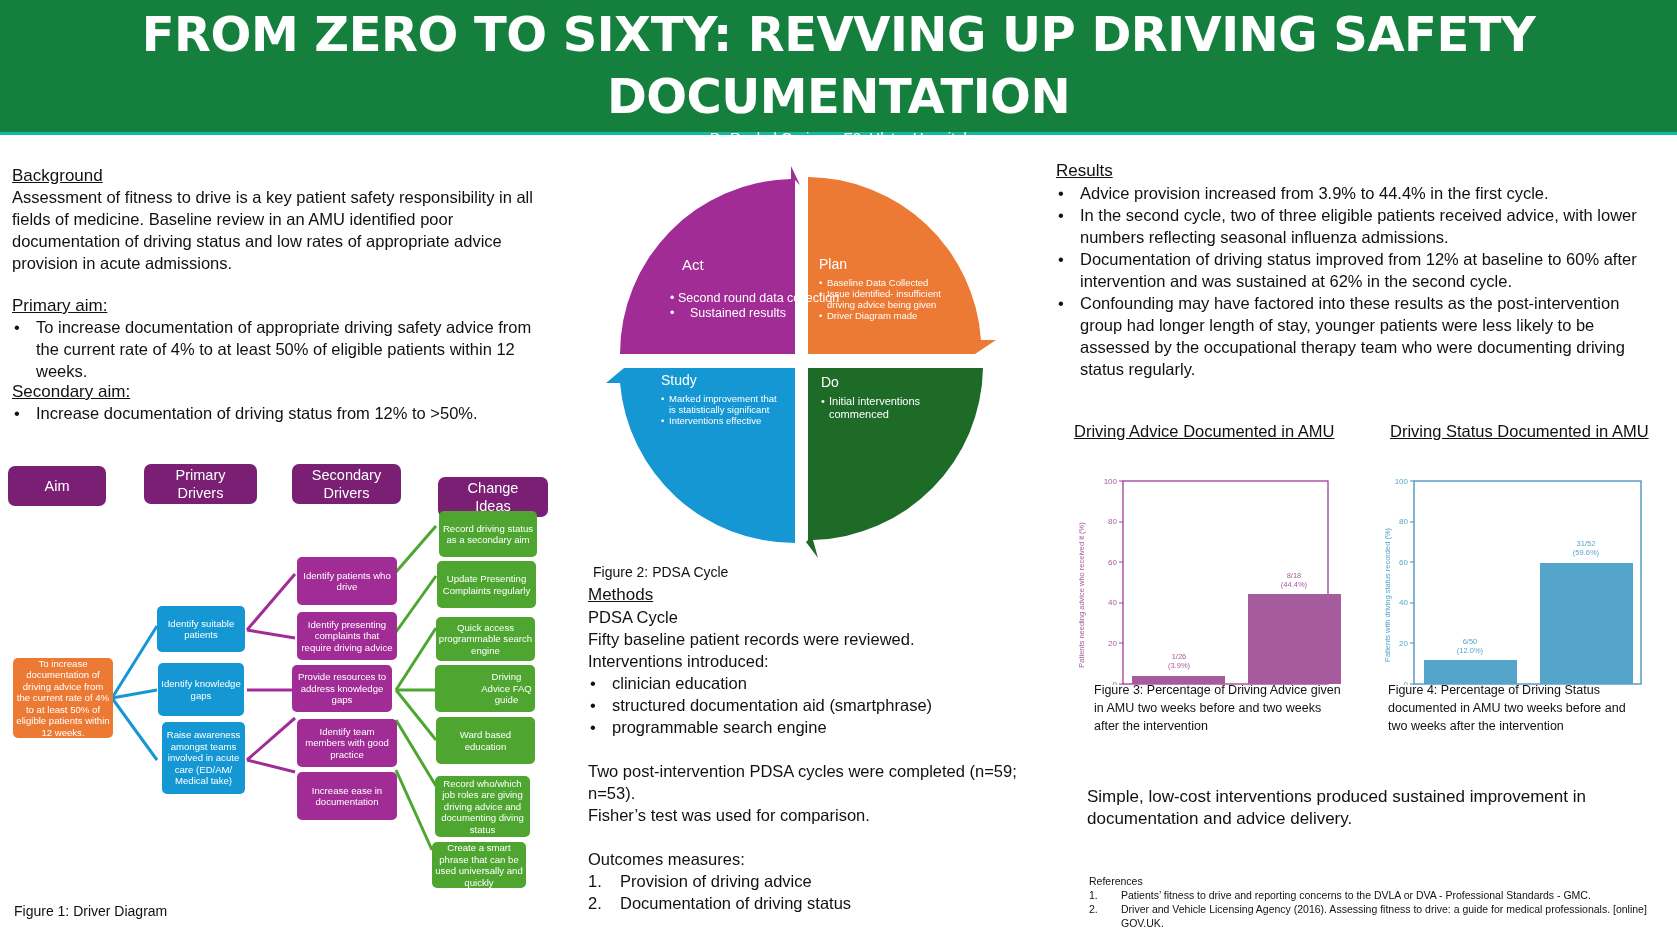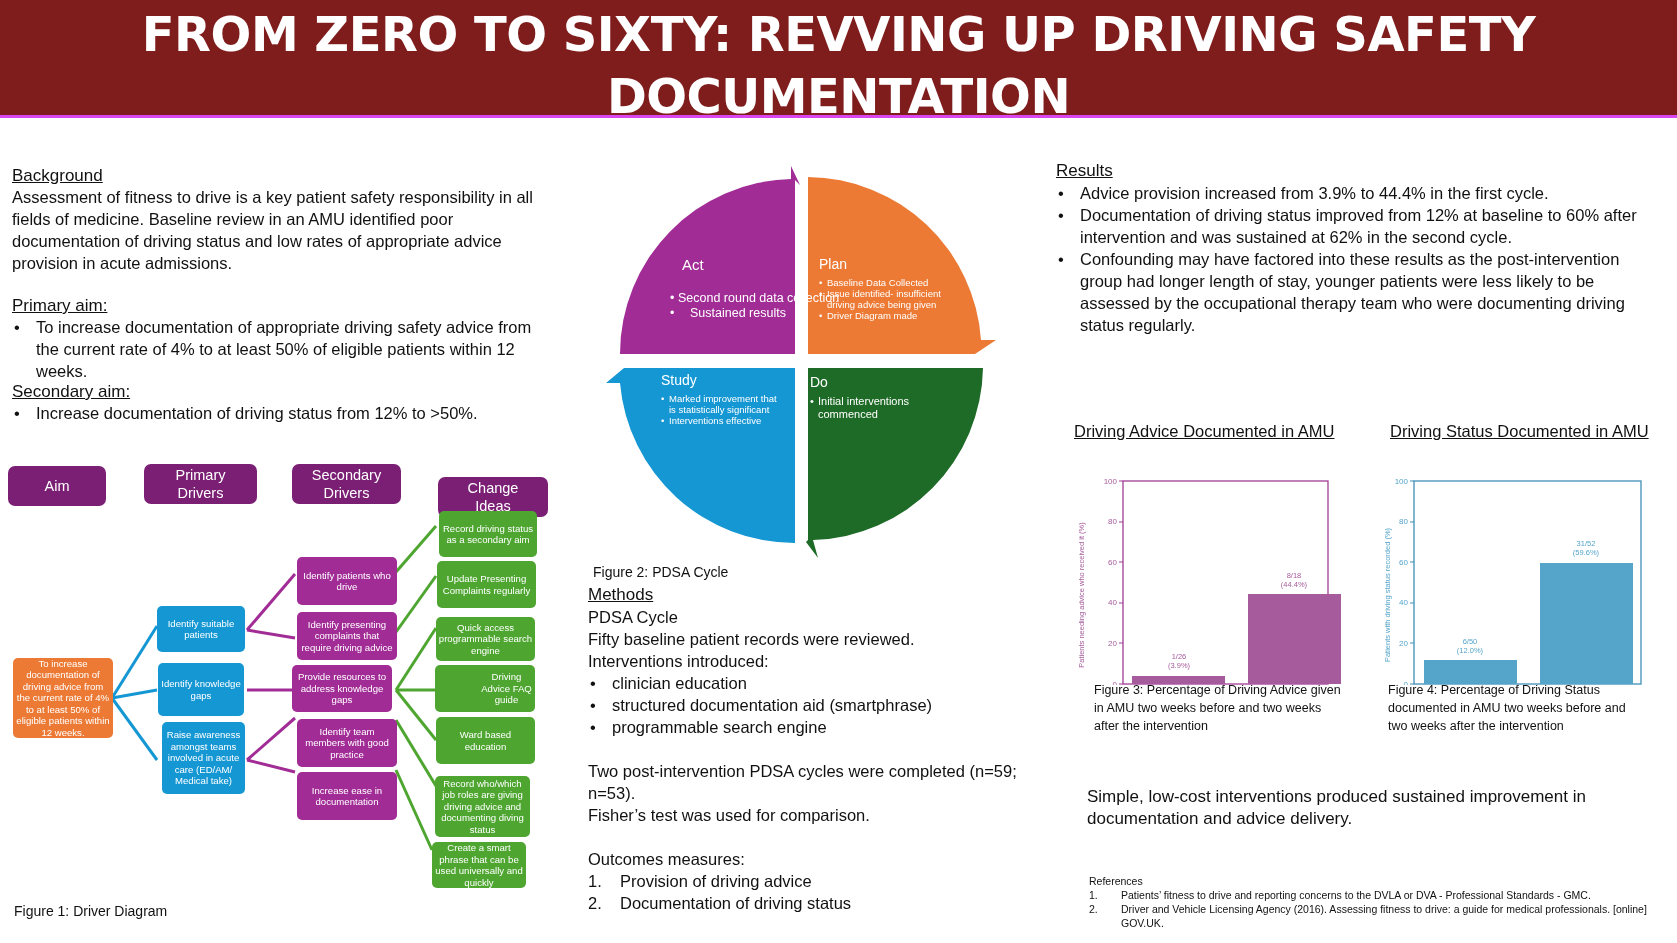--- a/index.html
+++ b/index.html
@@ -1,19 +1,19 @@
 <!DOCTYPE html>
 <html><head>
 <meta charset="utf-8">
 <style>
   * { box-sizing: border-box; margin: 0; padding: 0; }
   html, body { width: 1677px; height: 943px; overflow: hidden; background: #ffffff; }
   body { font-family: "Liberation Sans", sans-serif; color: #111; position: relative; }
 
-  .header { position: absolute; left: 0; top: 0; width: 1677px; height: 118px; background: #7f1d1d; border-bottom: 3px solid #d946ef; text-align: center; }
+  .header { position: absolute; left: 0; top: 0; width: 1677px; height: 135px; background: #15803d; border-bottom: 3px solid #14b8a6; text-align: center; }
   .header h1 { color: #fff; font-family: "DejaVu Sans", sans-serif; font-weight: bold; font-size: 48px; line-height: 62px; letter-spacing: -0.5px; padding-top: 3px; }
   .header .author { color: #fff; font-size: 15px; margin-top: 2px; }
 
   .abs { position: absolute; }
   .sec-title { text-decoration: underline; font-size: 17px; }
   .body-txt { font-size: 16.5px; line-height: 22px; }
   ul.bul { list-style: none; }
   ul.bul li { position: relative; padding-left: 24px; }
   ul.bul li::before { content: "•"; position: absolute; left: 2px; }
   ol.num { list-style: none; }
@@ -146,21 +146,21 @@
       <li>Driver Diagram made</li>
     </ul>
   </div>
   <div class="pdsa-label" style="left:61px; top:212px; width:120px;">
     <div class="pdsa-title">Study</div>
     <ul class="pdsa-list" style="font-size:9.5px; line-height:11px; margin-top:5px;">
       <li>Marked improvement that is statistically significant</li>
       <li>Interventions effective</li>
     </ul>
     </div>
-  <div class="pdsa-label" style="left:210px; top:214px; width:130px;">
+  <div class="pdsa-label" style="left:221px; top:214px; width:130px;">
     <div class="pdsa-title">Do</div>
     <ul class="pdsa-list" style="font-size:11px; line-height:13px; margin-top:5px;">
       <li>Initial interventions commenced</li>
     </ul>
   </div>
 </div>
 <div class="abs caption" style="left:593px; top:564px;">Figure 2: PDSA Cycle</div>
 
 <div class="abs body-txt" style="left:588px; top:584px; width:470px;">
   <div class="sec-title">Methods</div>
@@ -178,20 +178,21 @@
   <ol class="num">
     <li><span class="n">1.</span><span>Provision of driving advice</span></li>
     <li><span class="n">2.</span><span>Documentation of driving status</span></li>
   </ol>
 </div>
 
 <div class="abs body-txt" style="left:1056px; top:160px; width:600px;">
   <div class="sec-title">Results</div>
   <ul class="bul">
     <li>Advice provision increased from 3.9% to 44.4% in the first cycle.</li>
+    <li>In the second cycle, two of three eligible patients received advice, with lower numbers reflecting seasonal influenza admissions.</li>
     <li>Documentation of driving status improved from 12% at baseline to 60% after intervention and was sustained at 62% in the second cycle.</li>
     <li>Confounding may have factored into these results as the post-intervention group had longer length of stay, younger patients were less likely to be assessed by the occupational therapy team who were documenting driving status regularly.</li>
   </ul>
 </div>
 
 <div class="abs" style="left:1060px; top:422px; width:300px;margin-left:8px;">
   <div class="chart-title" style="margin-left:6px;">Driving Advice Documented in AMU</div>
   <svg width="300" height="240" style="display:block; margin-top:4px;">
     <text transform="translate(16,150) rotate(-90)" font-size="7.5" fill="#a65c9c" text-anchor="middle" font-family="Liberation Sans, sans-serif">Patients needing advice who received it (%)</text>
     <rect x="55" y="36" width="205" height="203" fill="none" stroke="#a03c94" stroke-width="1.3"></rect>

